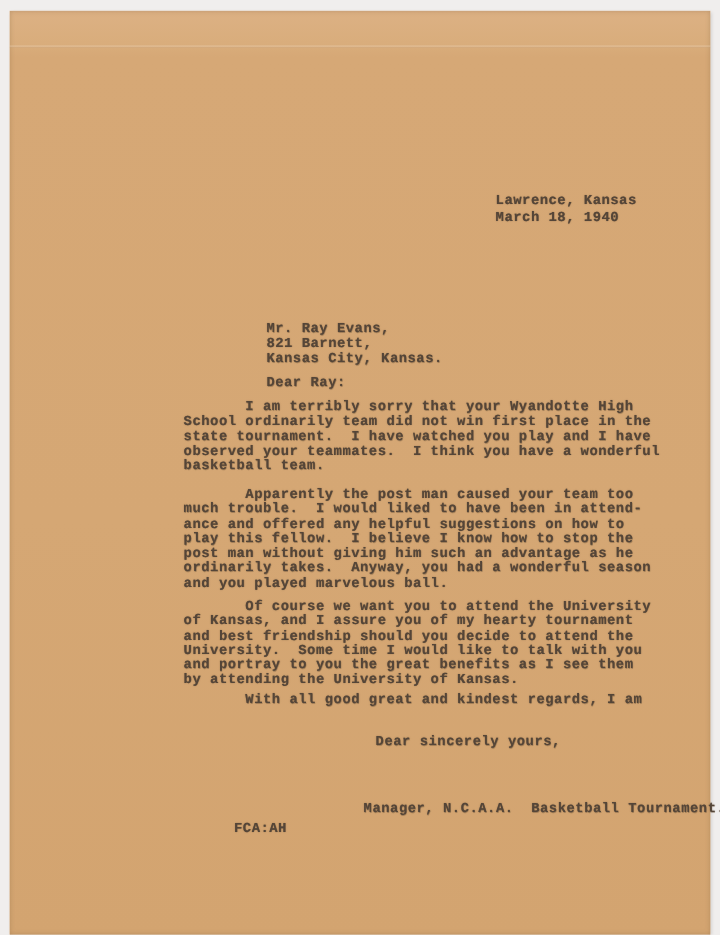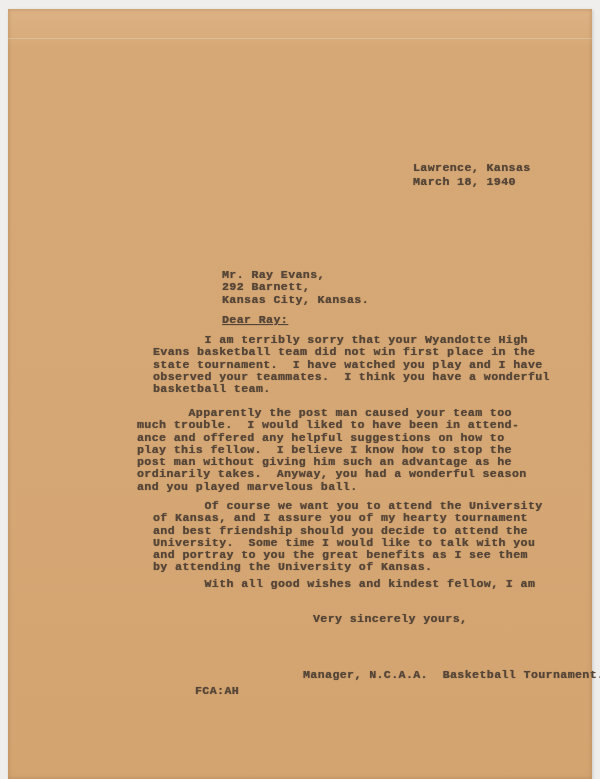--- a/index.html
+++ b/index.html
@@ -34,69 +34,69 @@
     font-weight: 700;
     letter-spacing: 0.45px;
     color: #544538;
     white-space: pre;
     text-shadow: 0 0 1px rgba(98,76,55,0.75), 0.4px 0.4px 0 rgba(98,76,55,0.35);
   }
 
   
   .dateline    { left: 405px; top: 152px; line-height: 13.5px; }
   .recipient   { left: 214px; top: 260px; }
-  .salutation  { left: 214px; top: 305px; text-decoration: underline; }
+  .salutation  { left: 214px; top: 305px; }
   .para-1      { left: 145px; top: 325px; }
-  .para-2      { left: 129px; top: 398px; }
+  .para-2      { left: 145px; top: 398px; }
   .para-3      { left: 145px; top: 491px; }
   .closing     { left: 145px; top: 569px; }
   .valediction { left: 305px; top: 604px; }
   .sig-initials{ left: 187px; top: 676px; }
   .sig-title   { left: 295px; top: 660px; }
 </style>
 </head>
 <body>
 
 <div class="scan-frame">
   <div class="paper">
 
     <div class="paper-crease"></div>
 
     <div class="tw dateline">Lawrence, Kansas
 March 18, 1940</div>
 
     <div class="tw recipient">Mr. Ray Evans,
-292 Barnett,
+821 Barnett,
 Kansas City, Kansas.</div>
 
     <div class="tw salutation">Dear Ray:</div>
 
     <div class="tw para-1">       I am terribly sorry that your Wyandotte High
-Evans basketball team did not win first place in the
+School ordinarily team did not win first place in the
 state tournament.  I have watched you play and I have
 observed your teammates.  I think you have a wonderful
 basketball team.</div>
 
     <div class="tw para-2">       Apparently the post man caused your team too
 much trouble.  I would liked to have been in attend-
 ance and offered any helpful suggestions on how to
 play this fellow.  I believe I know how to stop the
 post man without giving him such an advantage as he
 ordinarily takes.  Anyway, you had a wonderful season
 and you played marvelous ball.</div>
 
     <div class="tw para-3">       Of course we want you to attend the University
 of Kansas, and I assure you of my hearty tournament
 and best friendship should you decide to attend the
 University.  Some time I would like to talk with you
 and portray to you the great benefits as I see them
 by attending the University of Kansas.</div>
 
-    <div class="tw closing">       With all good wishes and kindest fellow, I am</div>
+    <div class="tw closing">       With all good great and kindest regards, I am</div>
 
-    <div class="tw valediction">Very sincerely yours,</div>
+    <div class="tw valediction">Dear sincerely yours,</div>
 
     <div class="tw sig-initials">FCA:AH</div>
 
     <div class="tw sig-title">Manager, N.C.A.A.  Basketball Tournament.</div>
 
   </div>
 </div>
 
 </body></html>

